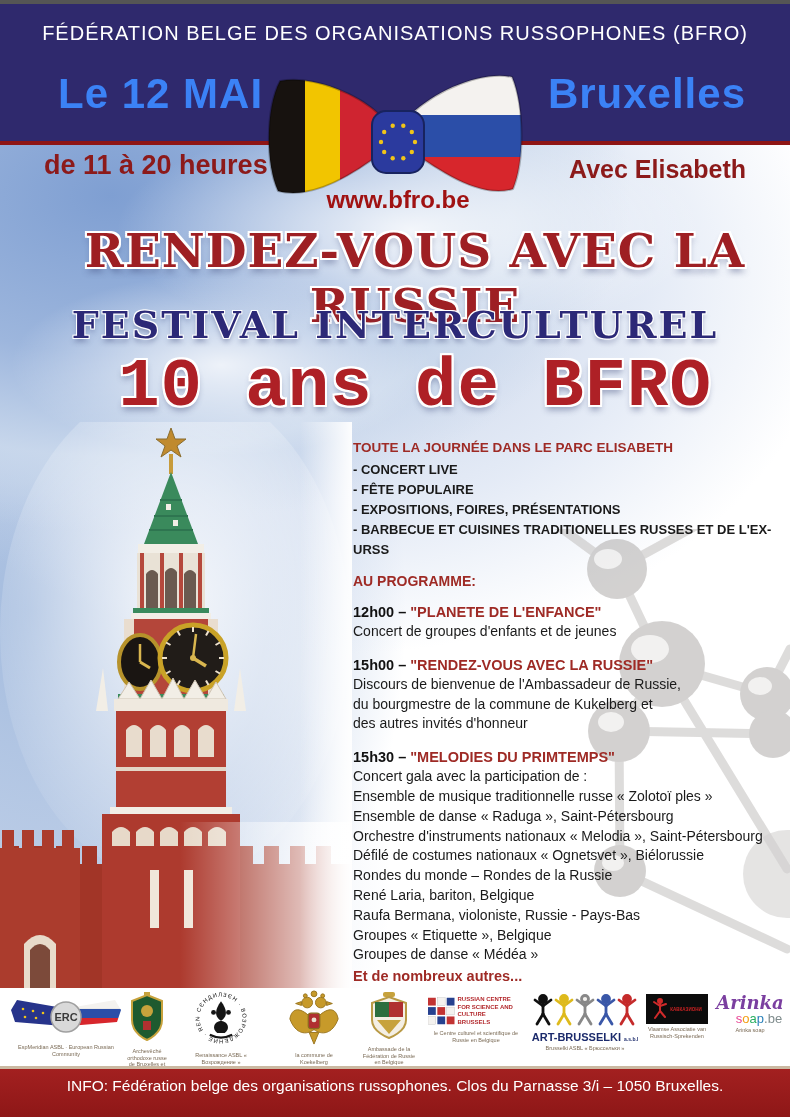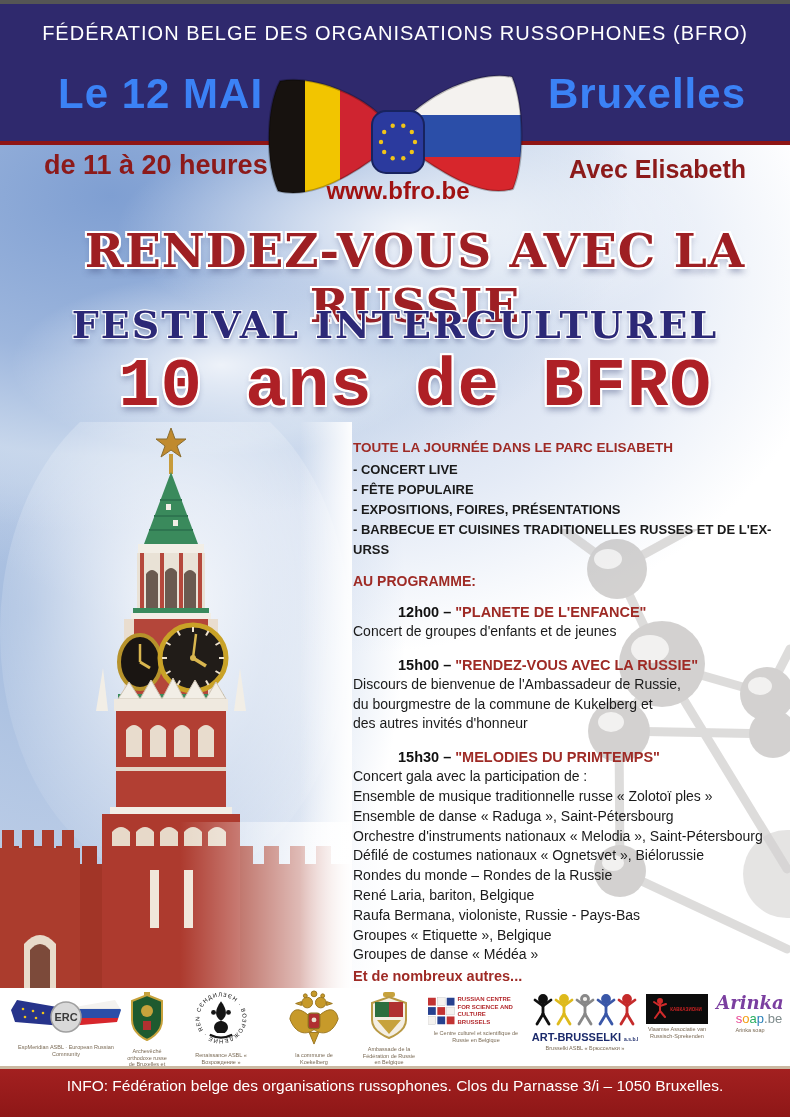--- a/index.html
+++ b/index.html
@@ -17,41 +17,41 @@
     background:
       radial-gradient(420px 160px at 52% 10%, rgba(255,255,255,.85), rgba(255,255,255,0) 70%),
       radial-gradient(300px 130px at 28% 26%, rgba(255,255,255,.8), rgba(255,255,255,0) 70%),
       radial-gradient(650px 420px at 14% 6%, #7f9fd2 0%, #9db6dd 38%, rgba(201,216,236,.85) 62%, rgba(255,255,255,0) 80%),
       radial-gradient(700px 520px at 42% 16%, rgba(176,193,224,.75) 0%, rgba(210,221,240,.6) 45%, rgba(255,255,255,0) 72%),
       radial-gradient(520px 700px at 4% 55%, #a3bbde 0%, rgba(185,203,230,.8) 45%, rgba(255,255,255,0) 72%),
       radial-gradient(460px 420px at 10% 88%, rgba(199,212,234,.9) 0%, rgba(255,255,255,0) 68%),
       #ffffff;}
   .hours{position:absolute;left:44px;top:146px;color:#8c1a1a;font-size:27px;font-weight:bold;}
   .venue{position:absolute;right:44px;top:151px;color:#8c1a1a;font-size:25px;font-weight:bold;}
-  .website{position:absolute;left:298px;top:173px;width:200px;text-align:center;color:#a01212;
+  .website{position:absolute;left:298px;top:182px;width:200px;text-align:center;color:#a01212;
     font-size:24px;font-weight:bold;}
   .bowtie{position:absolute;left:260px;top:55px;}
   
   .outline-w{text-shadow:-2px -2px 0 #fff,2px -2px 0 #fff,-2px 2px 0 #fff,2px 2px 0 #fff,
     -2px 0 0 #fff,2px 0 0 #fff,0 -2px 0 #fff,0 2px 0 #fff,0 5px 6px rgba(60,70,120,.45);padding-left:20px;}
   .title1{position:absolute;left:0;top:219px;width:790px;text-align:center;
     font-family:"DejaVu Serif",serif;font-weight:bold;font-size:47px;letter-spacing:1px;color:#9e1f23;}
   .title2{position:absolute;left:0;top:298px;width:790px;text-align:center;
     font-family:"DejaVu Serif",serif;font-weight:bold;font-size:38px;letter-spacing:2px;color:#2c2977;
     text-shadow:-1px -1px 0 #fff,1px -1px 0 #fff,-1px 1px 0 #fff,1px 1px 0 #fff,0 4px 5px rgba(60,70,120,.4);}
   .title3{position:absolute;left:0;top:344px;width:790px;text-align:center;
     font-family:Liberation Mono, monospace;font-weight:bold;font-size:69px;letter-spacing:1px;color:#ae2026;}
   
   .content{position:absolute;left:353px;top:436px;width:440px;color:#1a1a1a;z-index:5;}
   .h-red{color:#9e2a25;font-weight:bold;font-size:13.5px;margin-bottom:5px;}
   .item{font-weight:bold;font-size:13px;line-height:20px;}
   .prog-head{color:#9e2a25;font-weight:bold;font-size:14px;margin-top:13px;margin-bottom:6px;}
   .evt{margin-top:13px;}
   .evt-title{font-size:14.5px;font-weight:bold;line-height:20px;}
-  .evt-title .time{color:#111;padding-left:45px;}
+  .evt-title .time{color:#111;}
   .evt-title .etitle{color:#9e2a25;}
   .bline{font-size:14px;line-height:19.8px;}
   .more{color:#9e2a25;font-weight:bold;font-size:14.5px;line-height:20px;margin-top:1px;}
   .support{font-size:14px;margin-top:23px;}
   
   .tower{position:absolute;left:0;top:418px;z-index:2;}
   .atomium{position:absolute;left:505px;top:525px;z-index:1;opacity:.5;}
   
   .logos{position:absolute;left:0;top:984px;width:790px;height:78px;background:#fff;z-index:6;}
   .logo{position:absolute;text-align:center;}

